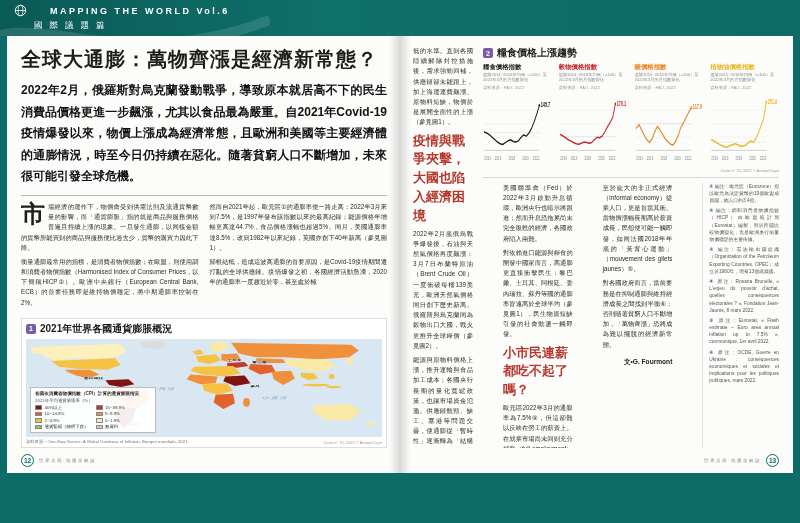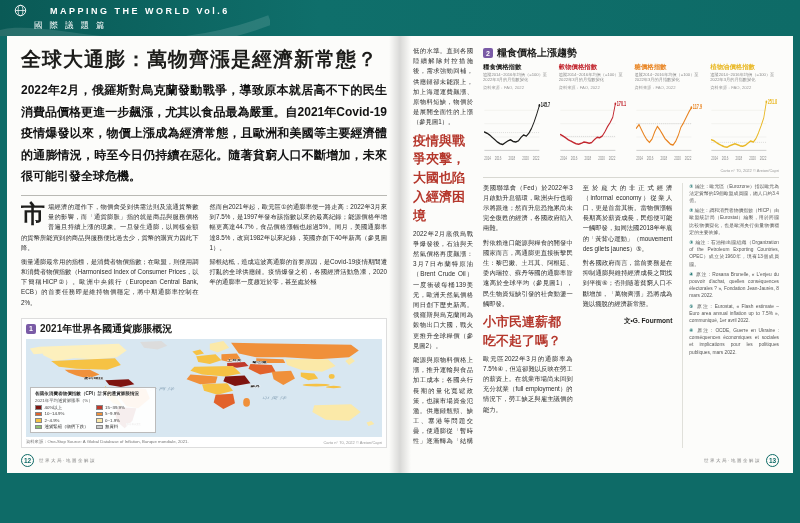--- a/index.html
+++ b/index.html
@@ -51,21 +51,21 @@
   .colA { grid-row:1 / 3; grid-column:1; overflow:hidden; }
   .fig2-block { grid-column:2; }
   .charts-row { display:flex; gap:7px; }
   .mini-chart { flex:1; display:flex; flex-direction:column; min-width:0; }
   .chart-title { font-size:6.4px; font-weight:bold; line-height:1.2; margin-bottom:1px; }
   .chart-note { font-size:4.2px; color:#8a8a8a; line-height:1.35; height:13px; overflow:hidden; }
   .chart-source { font-size:4.2px; color:#9a9a9a; margin-bottom:1px; }
   .chart-svg { width:100%; height:76px; display:block; }
   .chart-credit { text-align:right; font-size:4px; color:#9a9a9a; margin:1px 0 4px; }
   .columns-3 { grid-column:2; display:flex; gap:10px; overflow:hidden; min-height:0; border-top:1px solid #d8d8d2; padding-top:5px; }
-  .columns-3 .col { flex:1; min-width:0; }
+  .columns-3 .col { flex:1; min-width:0;margin-left:20px; }
   .col-notes { border-left:1px solid #e0e0da; padding-left:6px; }
   .footnote { font-size:4.8px; color:#555; line-height:1.5; text-align:justify; margin-bottom:3px; }
   .fn-no { color:#0d6a66; font-weight:bold; }
   .byline { text-align:right; font-size:6.6px; font-weight:bold; color:#1d1d1b; margin-top:8px; }
   
   .page-footer { display:flex; align-items:center; gap:5px; margin-top:4px; height:16px; flex:none; }
   .page-footer.right-f { justify-content:flex-end; }
   .page-badge { width:13px; height:13px; border:1px solid #0d6a66; border-radius:50%; color:#0d6a66; font-size:6.5px; font-weight:bold; display:flex; align-items:center; justify-content:center; flex:none; }
   .book-title { font-size:4.5px; color:#8a8a8a; letter-spacing:1.5px; }
   

